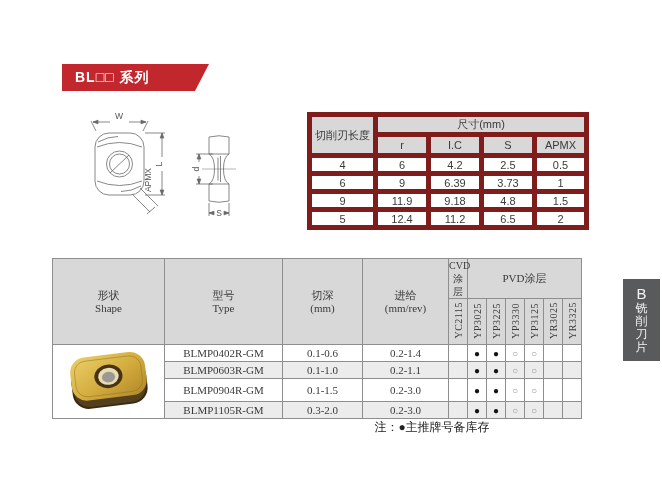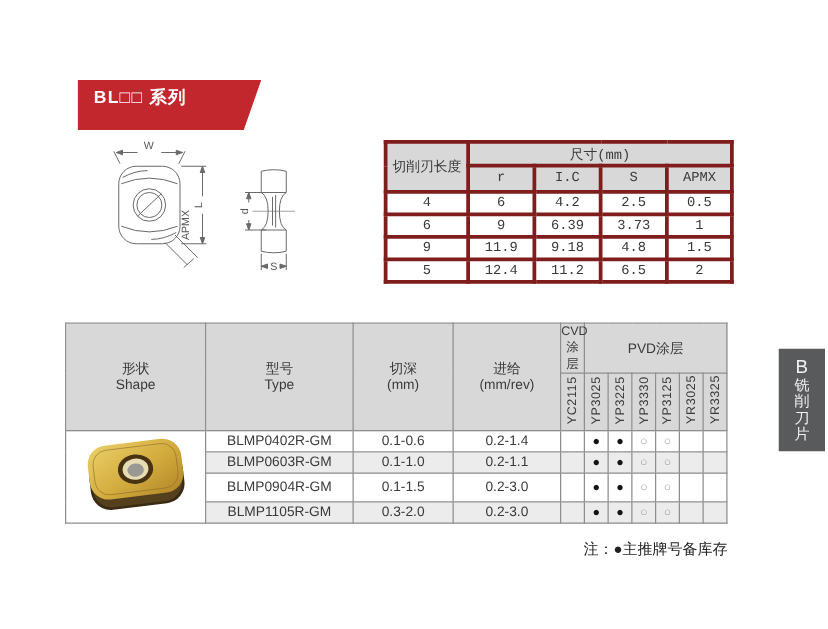--- a/index.html
+++ b/index.html
@@ -1,50 +1,50 @@
 <!DOCTYPE html>
 <html><head>
 <meta charset="utf-8">
 <style>
   html,body { margin:0; padding:0; background:#fff; }
   #stage { position:relative; width:662px; height:503px; background:#ffffff; overflow:hidden;
            font-family:"Liberation Sans","DejaVu Sans",sans-serif; }
 
   
-  .banner { position:absolute; left:62px; top:64px; width:147px; height:40px;
+  .banner { position:absolute; left:62px; top:64px; width:147px; height:27px;
             background:#c2272d; color:#fff; font-size:14px; font-weight:bold;
             line-height:27px; padding-left:13px; box-sizing:border-box; letter-spacing:1px;
             clip-path:polygon(0 0,100% 0,calc(100% - 14px) 100%,0 100%); }
 
   
   .drawing { position:absolute; left:84px; top:110px; }
   .drawing text { font-size:8.5px; fill:#555; }
 
   
   table { border-collapse:collapse; table-layout:fixed; }
   .size-table { position:absolute; left:307px; top:112px; width:277px;
                 font-size:11px; color:#3a3a3a; text-align:center; }
-  .size-table th, .size-table td { border:3px solid #7f1d1d; font-weight:normal; padding:0;font-family:Liberation Mono, monospace; }
+  .size-table th, .size-table td { border:5px solid #7f1d1d; font-weight:normal; padding:0; }
   .size-table th { background:#d8d8d8; }
 
   
   .main-table { position:absolute; left:52px; top:258px; width:530px;
                 font-size:11px; color:#3a3a3a; text-align:center; }
-  .main-table th, .main-table td { border:1px solid #8e8e8e; font-weight:normal; padding:0; }
+  .main-table th, .main-table td { border:1px solid #8e8e8e; font-weight:normal; padding:0;font-family:Liberation Serif, serif; }
   .main-table th { background:#d8d8d8; }
   .main-table .h2 { line-height:13px; }
   .row-alt td { background:#ececec; }
   .vtext { writing-mode:vertical-rl; transform:rotate(180deg); font-size:10px;
            letter-spacing:0.5px; color:#3a3a3a; display:inline-block; }
   td.mark-cell { font-size:10px; color:#141414; }
   td.mark-cell.open { color:#9a9a9a; }
   .photo-cell { vertical-align:middle; }
 
   
-  .note { position:absolute; left:282px; top:431px; width:300px; text-align:right;
+  .note { position:absolute; left:282px; top:419px; width:300px; text-align:center;
           font-size:12px; color:#222; }
 
   
   .side-tab { position:absolute; left:623px; top:279px; width:37px; height:82px;
               background:#595a5c; color:#f2f2f2; display:flex; flex-direction:column;
               align-items:center; justify-content:center; }
   .side-tab .letter { font-size:15px; line-height:16px; }
   .side-tab .char { font-size:12px; line-height:13px; }
 </style>
 </head>

